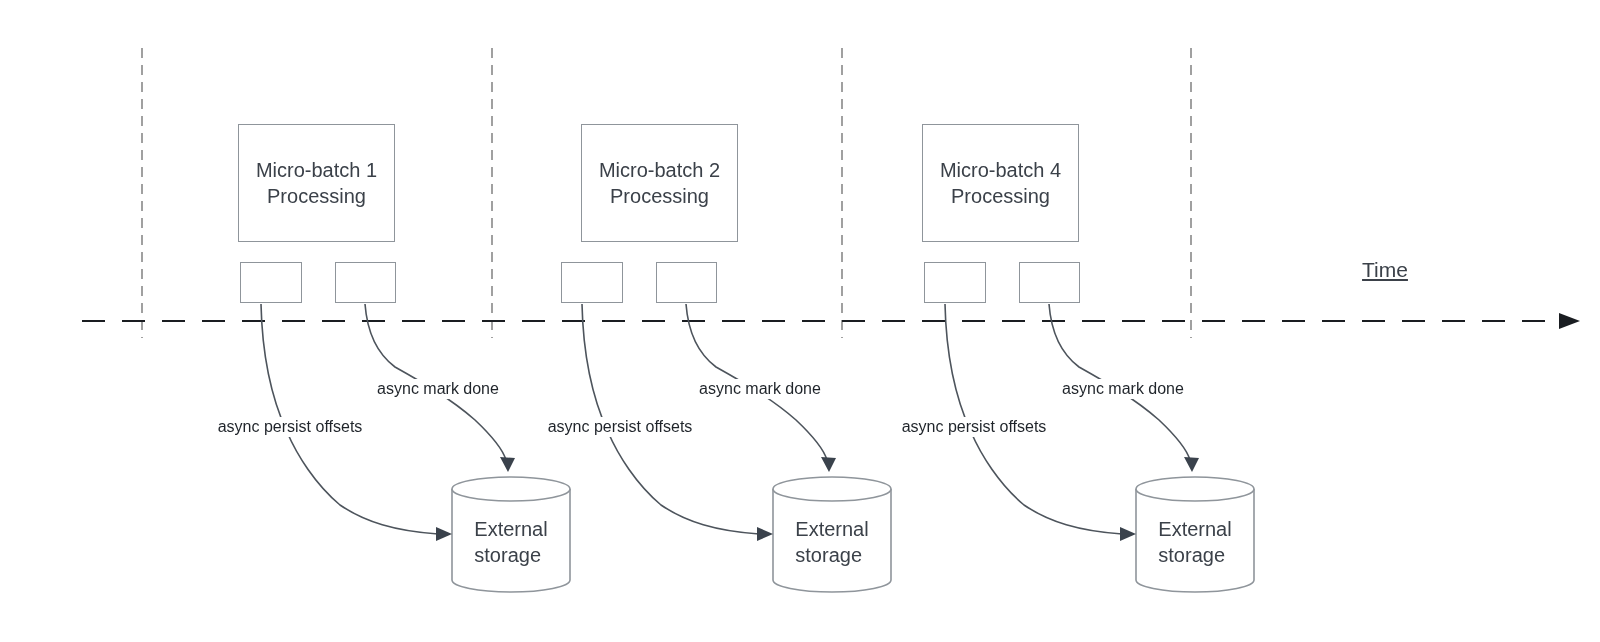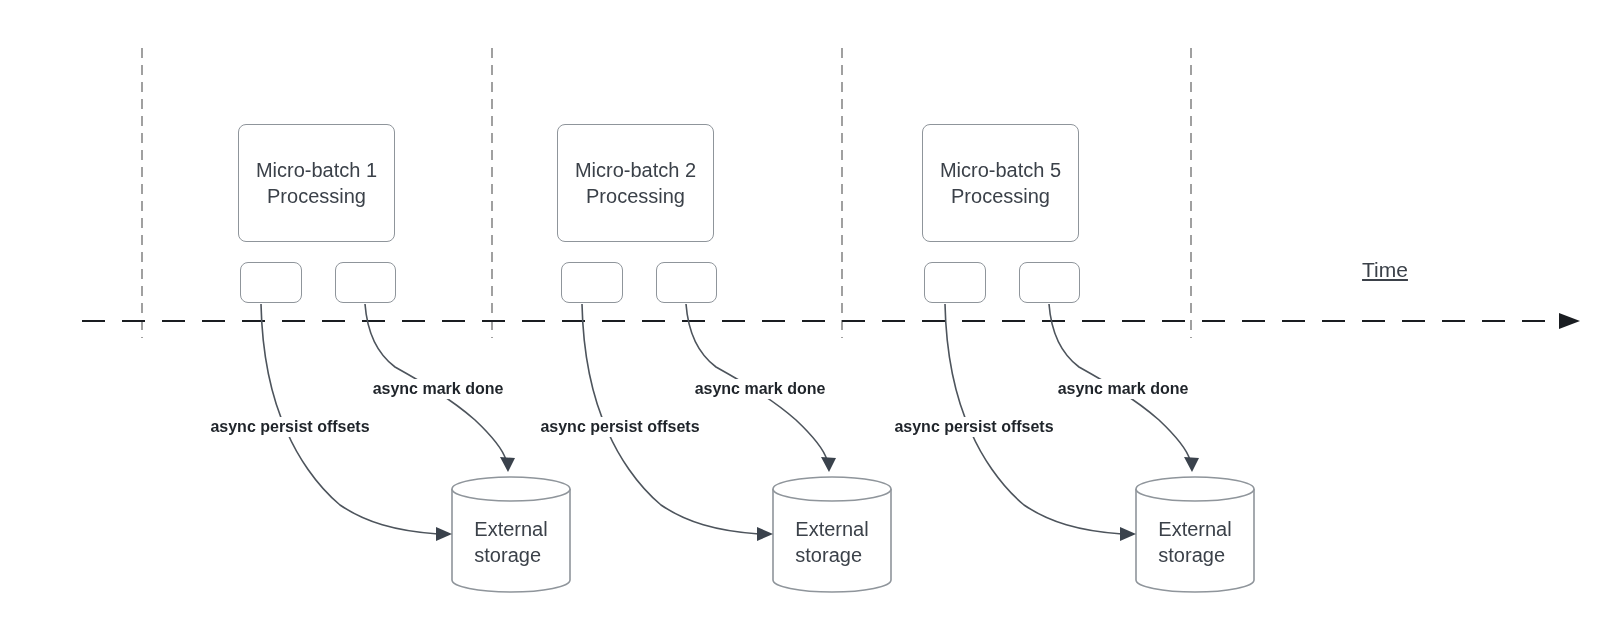--- a/index.html
+++ b/index.html
@@ -10,34 +10,34 @@
     background: #ffffff;
     font-family: "Liberation Sans", sans-serif;
     overflow: hidden;
   }
   svg.layer { position: absolute; left: 0; top: 0; }
   .node {
     position: absolute;
     box-sizing: border-box;
     background: #ffffff;
     border: 1.5px solid #8f959b;
-    border-radius: 8px;
+    border-radius: 0;
   }
   .big-box {
     width: 157px; height: 118px; top: 124px;
     display: flex; align-items: center; justify-content: center;
     text-align: center;
     font-size: 20px; line-height: 26px; color: #3b4149;
     white-space: pre-line;
   }
   .small-box { width: 62px; height: 41px; top: 262px; }
   .edge-label {
     position: absolute;
     transform: translate(-50%, -50%);
-    font-weight: bold;
+    font-weight: normal;
     font-size: 16px;
     color: #1f242a;
     background: #ffffff;
     padding: 1px 3px;
     white-space: nowrap;
   }
   .storage-label {
     position: absolute;
     transform: translate(-50%, -50%);
     font-size: 20px; line-height: 26px; color: #3b4149;
@@ -97,30 +97,30 @@
 
   <div class="node big-box" style="left:238px;">Micro-batch 1
 Processing</div>
   <div class="node small-box" style="left:240px;"></div>
   <div class="node small-box" style="left:335px; width:61px;"></div>
   <div class="edge-label" style="left:290px; top:427px;">async persist offsets</div>
   <div class="edge-label" style="left:438px; top:389px;">async mark done</div>
   <div class="storage-label" style="left:511px; top:542px;">External
 storage</div>
 
-  <div class="node big-box" style="left:557px;">Micro-batch 2
+  <div class="node big-box" style="left:581px;">Micro-batch 2
 Processing</div>
   <div class="node small-box" style="left:561px;"></div>
   <div class="node small-box" style="left:656px; width:61px;"></div>
   <div class="edge-label" style="left:620px; top:427px;">async persist offsets</div>
   <div class="edge-label" style="left:760px; top:389px;">async mark done</div>
   <div class="storage-label" style="left:832px; top:542px;">External
 storage</div>
 
-  <div class="node big-box" style="left:922px;">Micro-batch 5
+  <div class="node big-box" style="left:922px;">Micro-batch 4
 Processing</div>
   <div class="node small-box" style="left:924px;"></div>
   <div class="node small-box" style="left:1019px; width:61px;"></div>
   <div class="edge-label" style="left:974px; top:427px;">async persist offsets</div>
   <div class="edge-label" style="left:1123px; top:389px;">async mark done</div>
   <div class="storage-label" style="left:1195px; top:542px;">External
 storage</div>
 
   <div class="time-label" style="left:1385px; top:270px;">Time</div>
 

